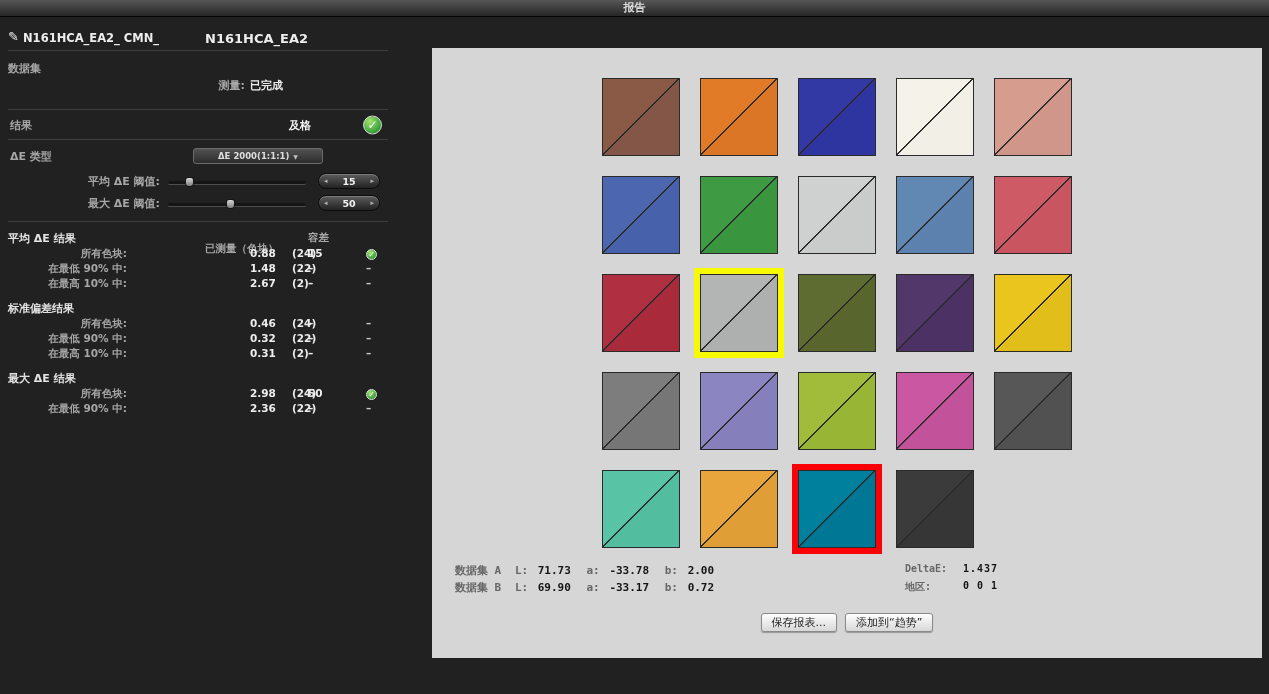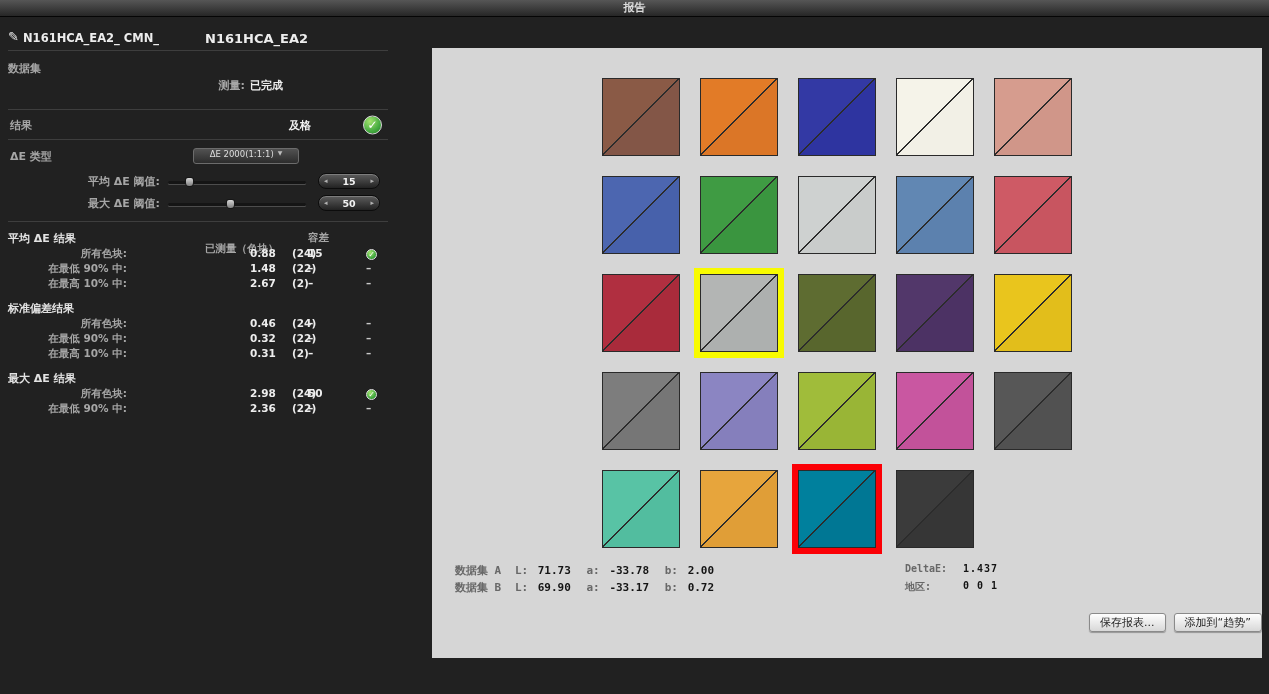--- a/index.html
+++ b/index.html
@@ -38,25 +38,25 @@
   .result-value{position:absolute;left:242px;top:50%;transform:translateY(-50%);color:#f2f2f2;margin-left:39px;}
   .check{display:inline-flex;align-items:center;justify-content:center;border-radius:50%;
     background:radial-gradient(circle at 35% 28%,#a4e36e 0%,#46ab41 60%,#1f7f24 100%);
     color:#fff;box-sizing:border-box;}
   .check-big{position:absolute;left:355px;top:50%;transform:translateY(-50%);
     width:19px;height:19px;font-size:12px;border:1px solid #d9d9d9;}
   .check-small{width:11px;height:11px;font-size:8px;border:1px solid #e0e0e0;}
   .detype-row{position:relative;height:31px;}
   .detype-row .row-label{position:absolute;left:2px;top:50%;transform:translateY(-50%);}
   .dropdown{
-    position:absolute;left:185px;top:8px;width:106px;height:16px;
+    position:absolute;left:185px;top:8px;width:130px;height:16px;
     background:linear-gradient(#525252,#2c2c2c);
     border:1px solid #6c6c6c;border-radius:3px;
-    color:#dedede;font-size:8.5px;font-weight:normal;font-family:inherit;
-    display:flex;justify-content:center;gap:4px;padding:0;
+    color:#dedede;font-size:8.5px;font-weight:bold;font-family:inherit;
+    display:flex;align-items:center;justify-content:center;gap:4px;padding:0;
   }
   .dd-arrow{font-size:6px;color:#bdbdbd;}
   .slider-row{position:relative;height:22px;}
   .slider-label{position:absolute;left:0;top:3px;width:152px;text-align:right;}
   .slider-track{position:absolute;left:160px;top:10px;width:138px;height:3px;
     background:#151515;border-radius:2px;box-shadow:0 1px 0 #4d4d4d;}
   .slider-thumb{position:absolute;top:-4px;width:9px;height:10px;margin-left:-4px;
     background:linear-gradient(#d6d6d6,#7f7f7f);border:1px solid #161616;
     border-radius:3px 3px 45% 45%;box-sizing:border-box;}
   .stepper{position:absolute;left:310px;top:2px;width:62px;height:16px;border-radius:8px;
@@ -89,21 +89,21 @@
   .ro-label{color:#686868;margin-right:3px;}
   .ro-value{color:#141414;}
   .ro-value.sp{margin-right:9px;}
   .ro-name{margin-right:7px;}
   .readout-right{position:absolute;left:473px;top:515px;
     font-family:"DejaVu Sans Mono","Liberation Mono",monospace;
     font-size:10px;font-weight:bold;}
   .ro-r-line{display:flex;height:17px;}
   .ro-r-label{width:58px;color:#686868;}
   .ro-r-value{color:#141414;letter-spacing:1px;}
-  .button-row{position:absolute;left:0;right:0;top:565px;display:flex;justify-content:flex-end;gap:8px;}
+  .button-row{position:absolute;left:0;right:0;top:565px;display:flex;justify-content:center;gap:8px;}
   .btn{height:19px;padding:0 10px;font-size:11px;font-family:inherit;font-weight:normal;
     background:linear-gradient(#fefefe,#d8d8d8);
     border:1px solid #8a8a8a;border-radius:3px;color:#1c1c1c;
     box-shadow:0 1px 1px rgba(0,0,0,.3);}
 </style>
 </head>
 <body>
 
 <div class="titlebar">
   <span>报告</span>

